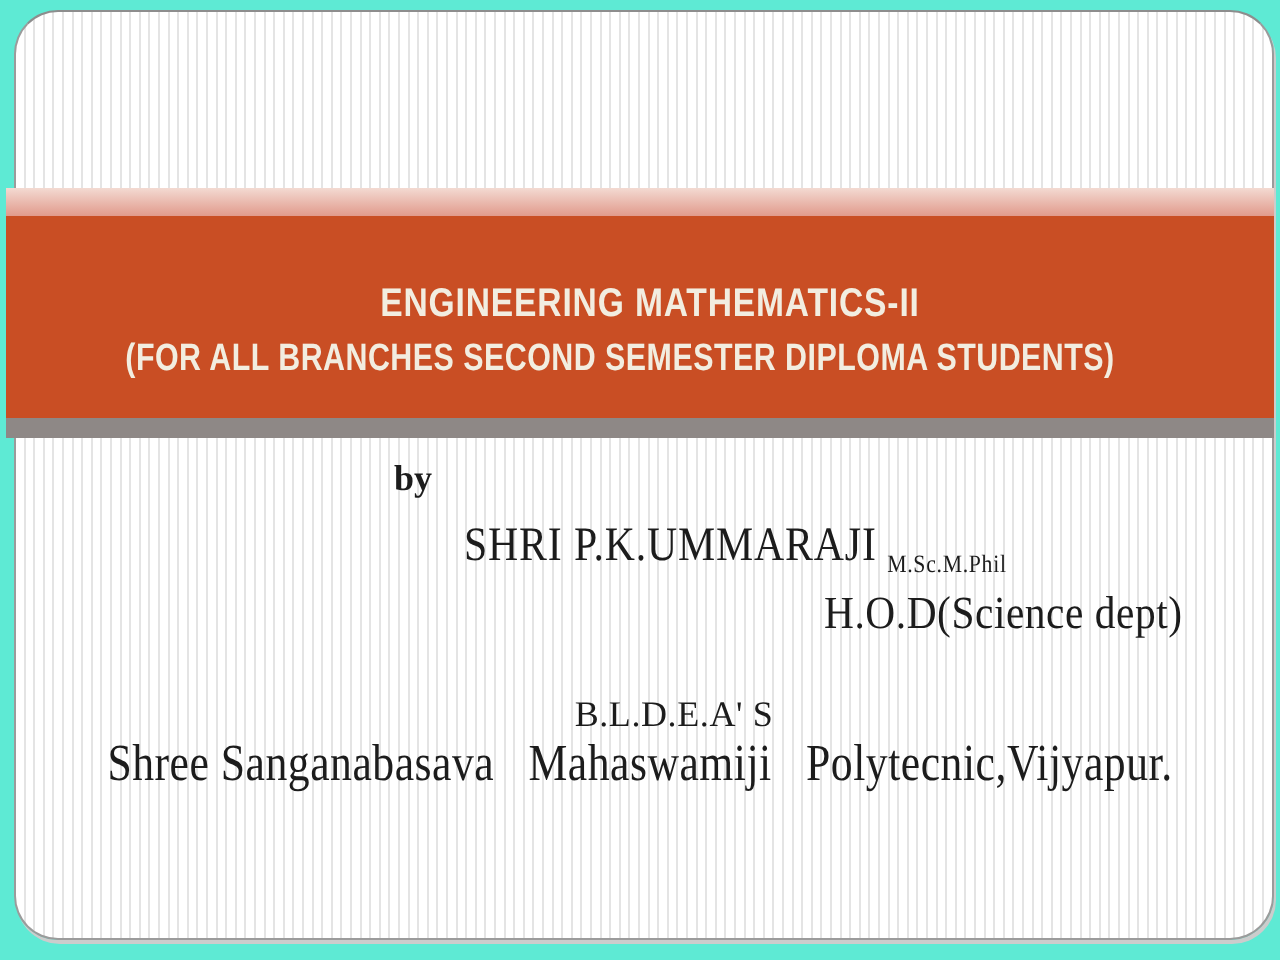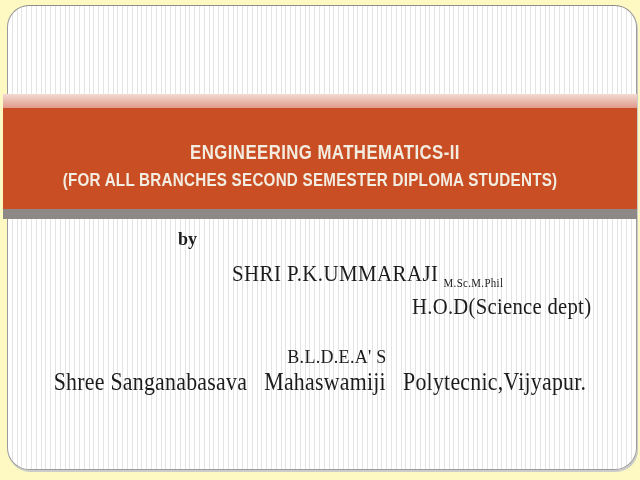--- a/index.html
+++ b/index.html
@@ -1,20 +1,20 @@
 <!DOCTYPE html>
 <html><head>
 <meta charset="utf-8">
 <style>
   html, body { margin: 0; padding: 0; background: #ffffff; }
   .canvas {
     position: relative;
     width: 640px;
     height: 480px;
-    background: #fef9c3;
+    background: #5eead4;
     overflow: hidden;
     font-family: "Liberation Serif", serif;
     color: #1c1c1c;
   }
   
   .frame {
     position: absolute;
     left: 7px; top: 5px;
     width: 628px; height: 463px;
     border: 1px solid #9b9b9b;
@@ -66,21 +66,21 @@
     letter-spacing: 0.3px;
     transform: translateX(-10px) scaleX(0.80);
   }
   
   .bodyline {
     position: absolute;
     line-height: 1;
     white-space: pre;
   }
   .by-line {
-    left: 178px; top: 230px;
+    left: 197px; top: 230px;
     font-size: 18px;
     font-weight: bold;
     font-family: Liberation Serif, serif;
   }
   .presenter-line {
     left: 232px; top: 261px;
     font-size: 24px;
     letter-spacing: 0.5px;
     transform: scaleX(0.87);
     transform-origin: left top;

